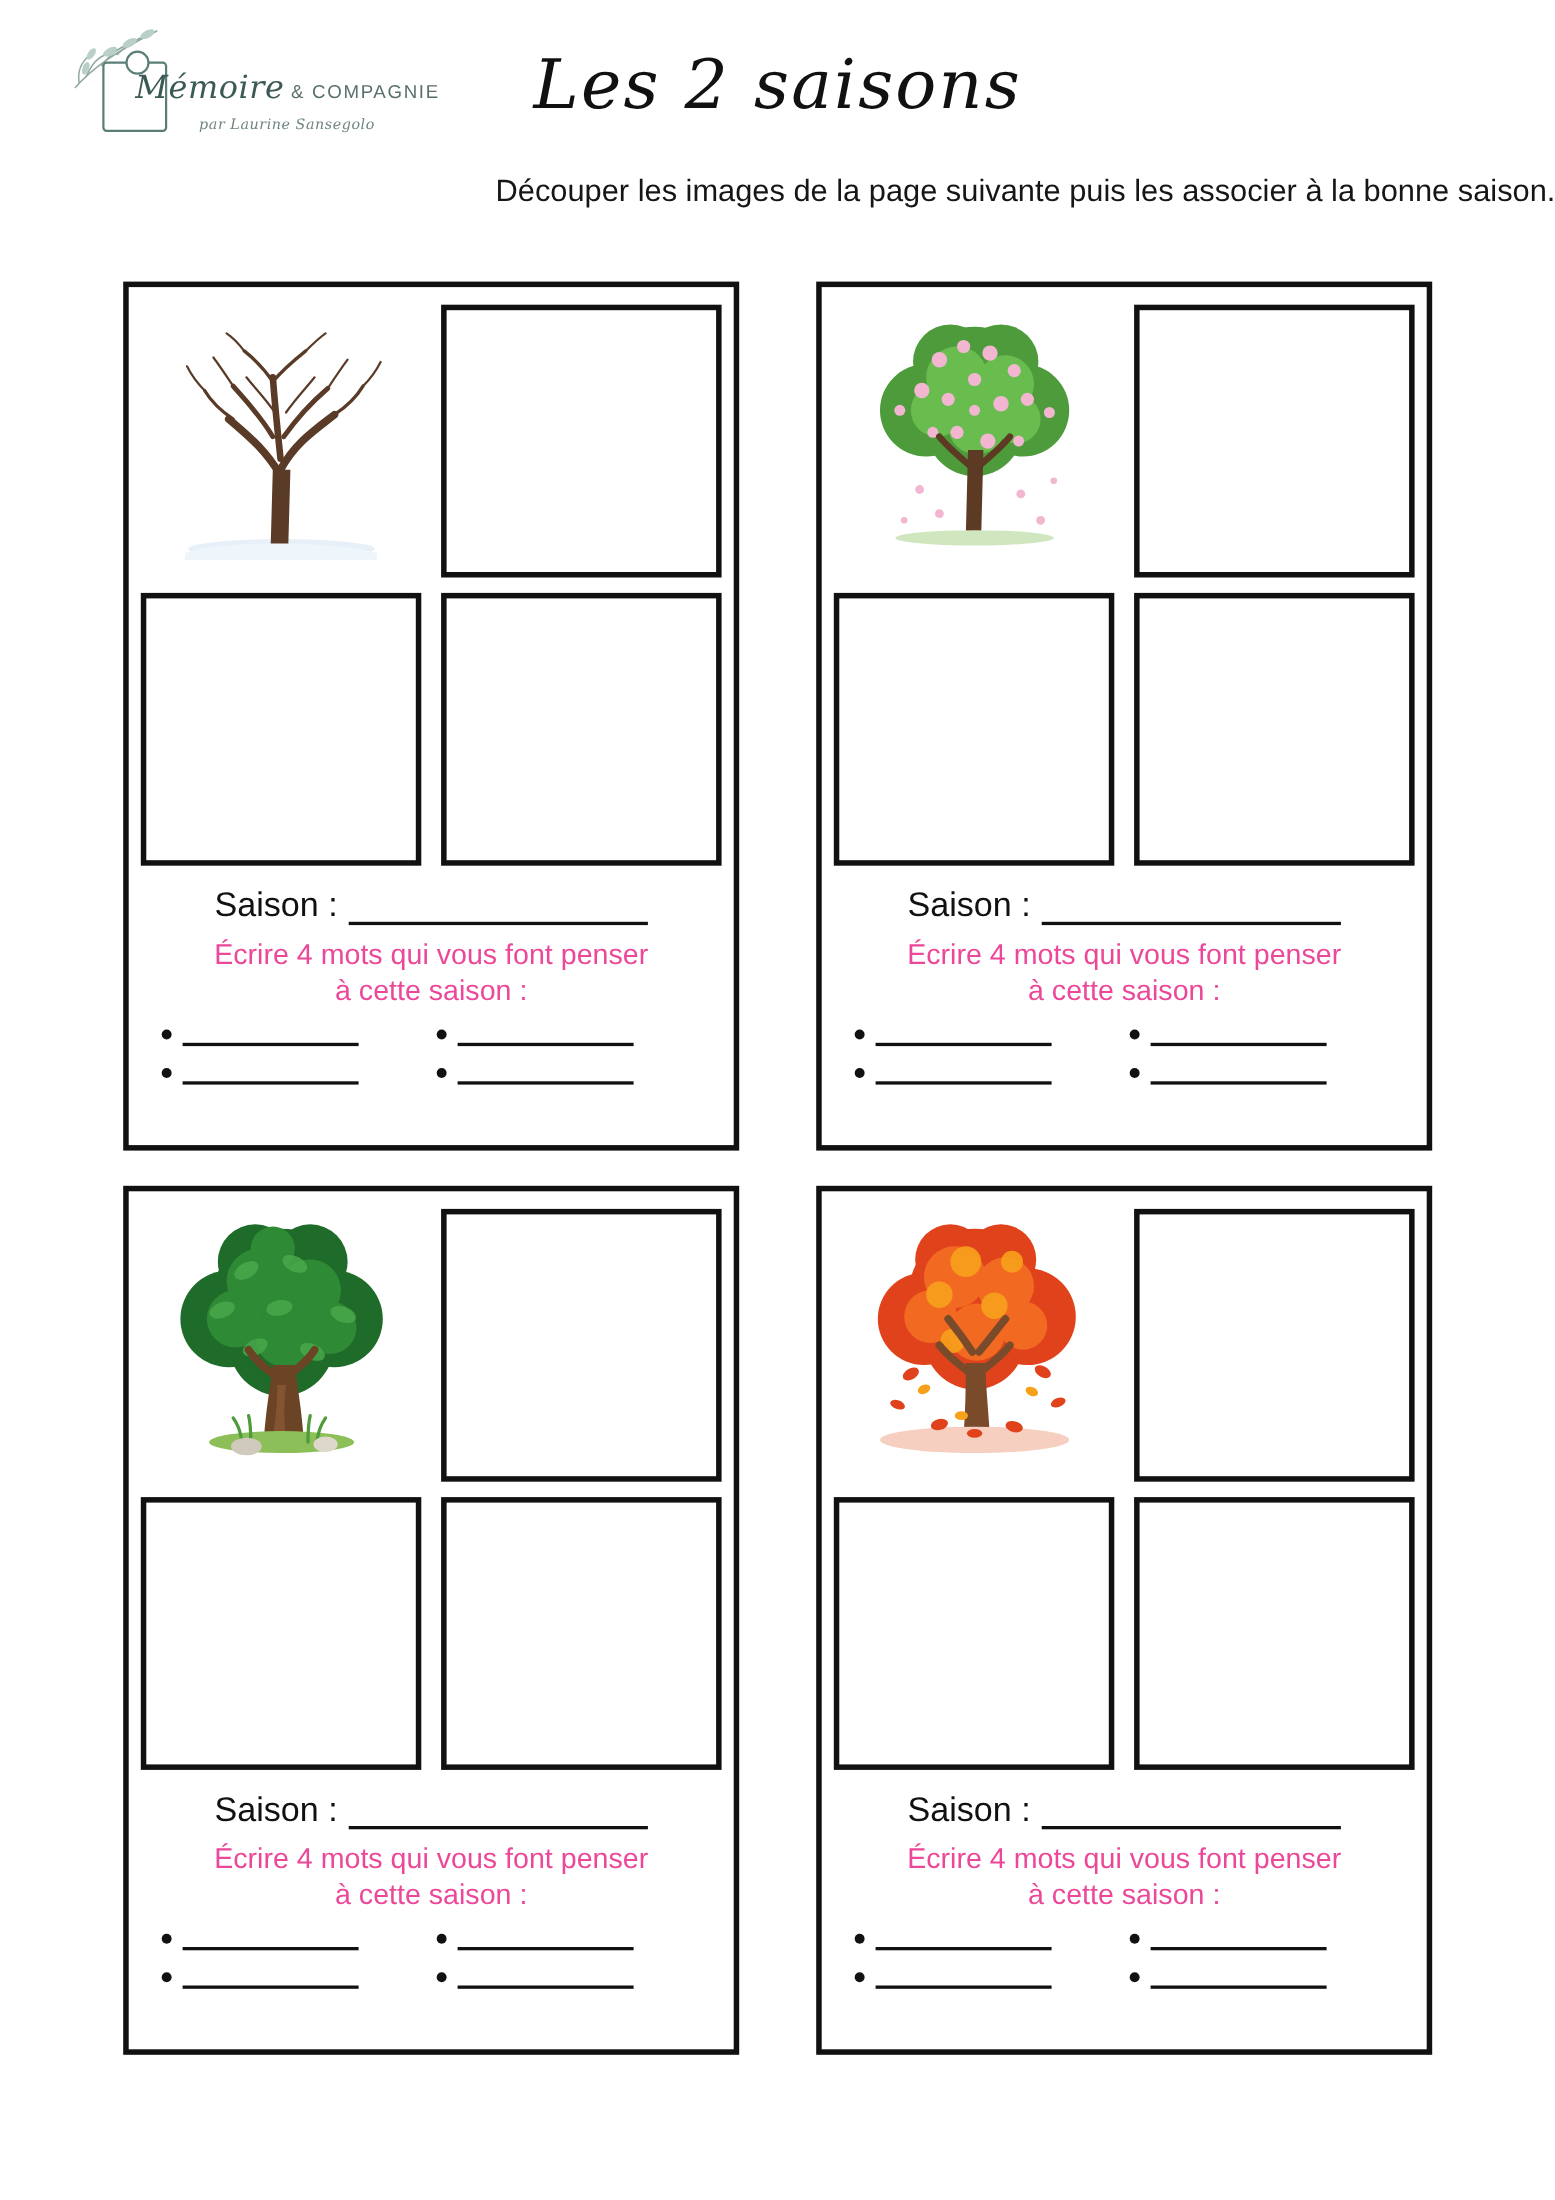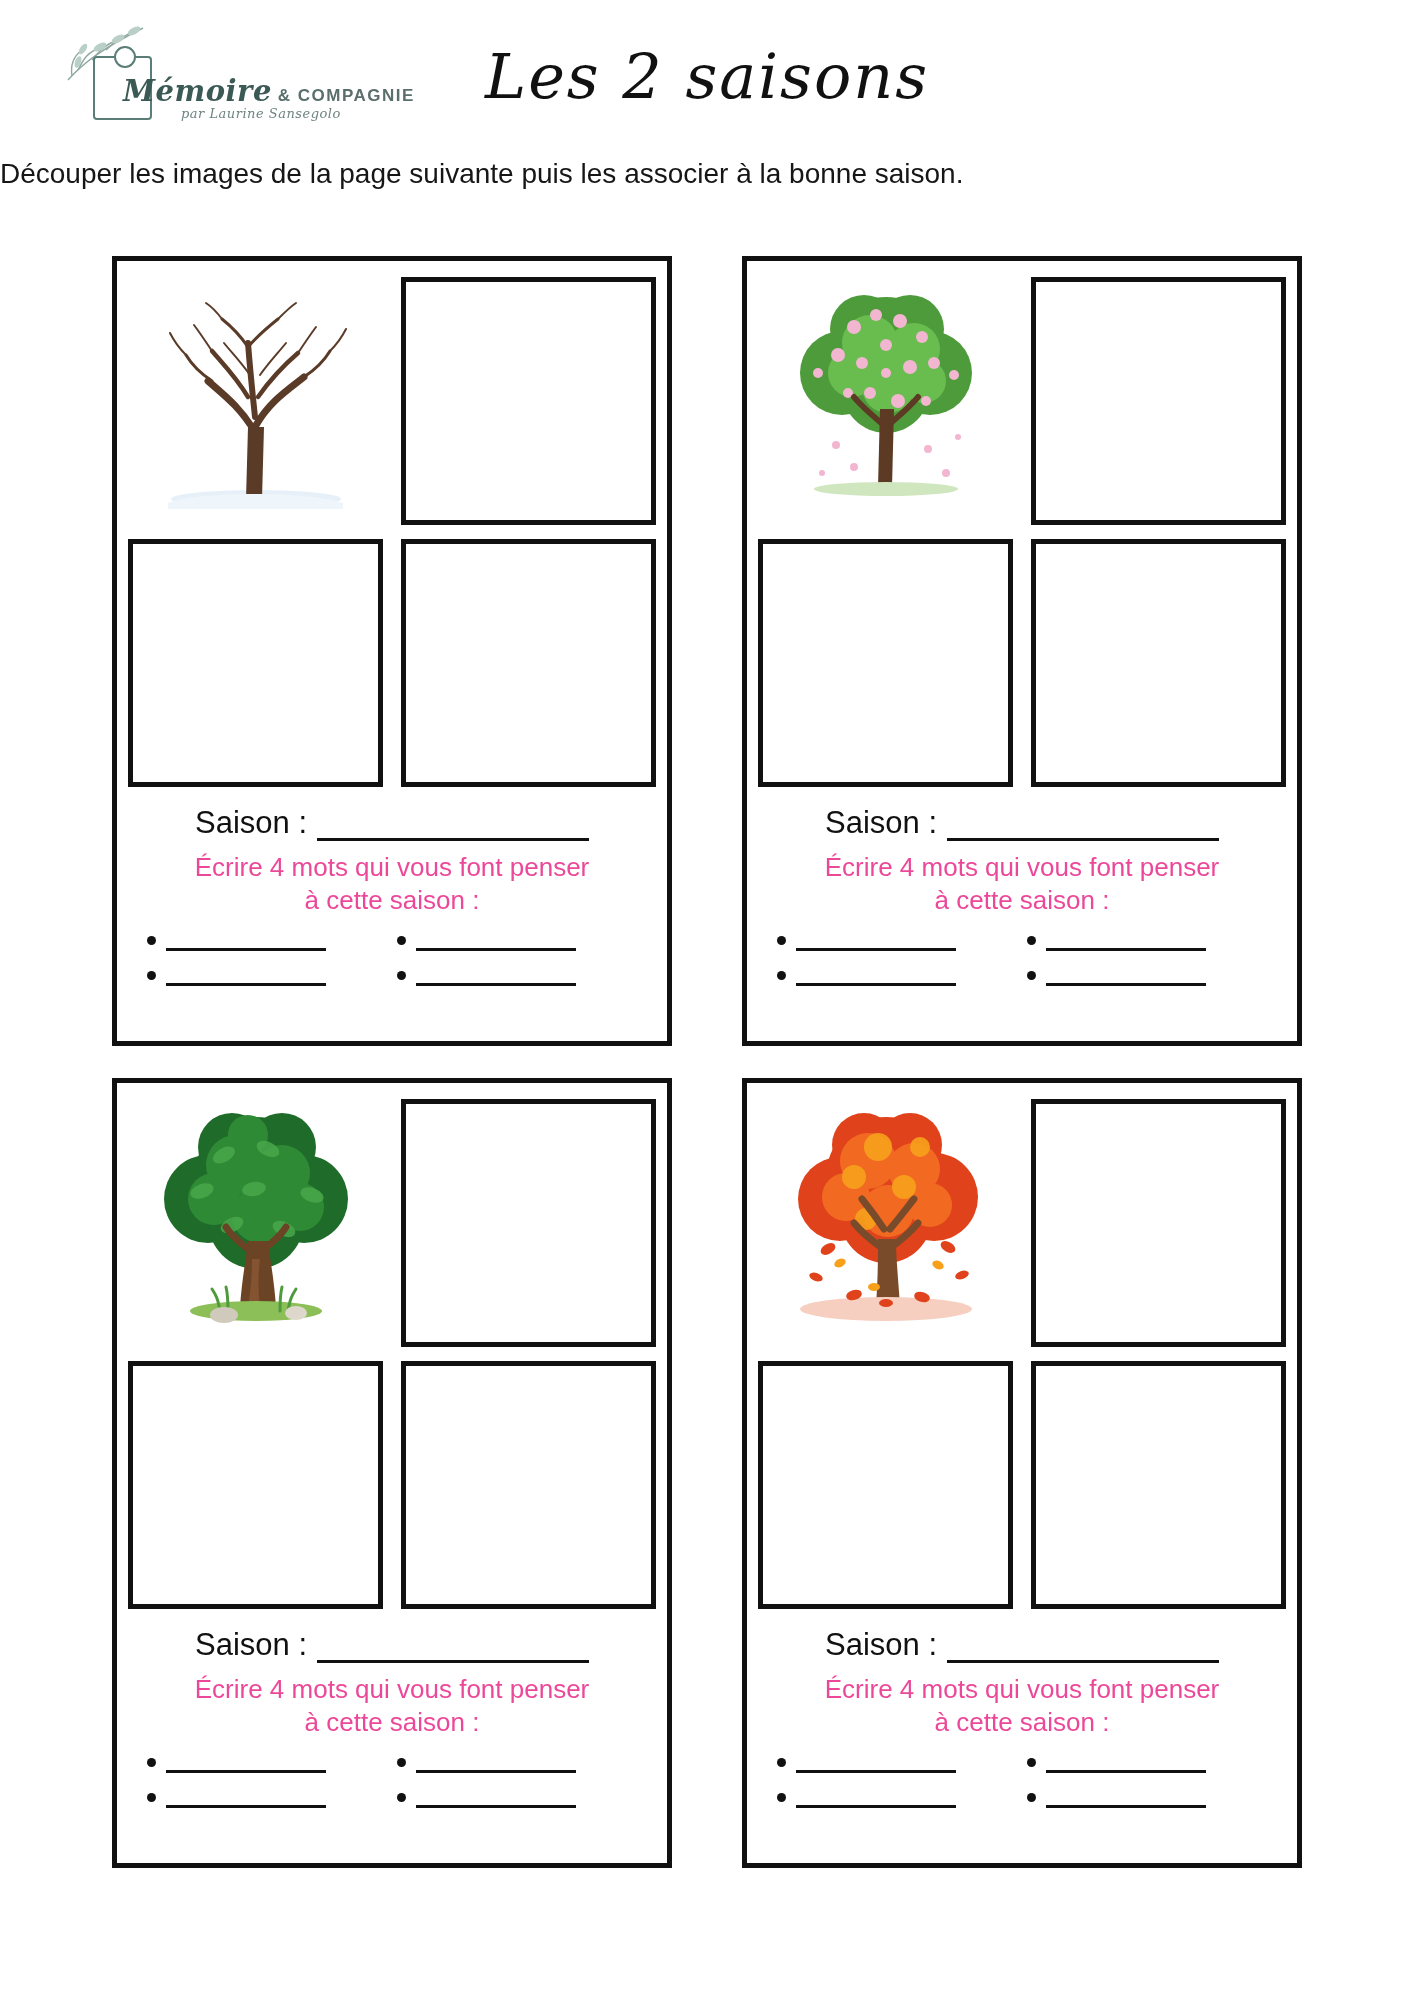--- a/index.html
+++ b/index.html
@@ -53,23 +53,22 @@
     width: 18px;
     height: 18px;
     margin-left: -9px;
     border: 2px solid #5b7d77;
     border-radius: 50%;
     background: #fff;
   }
   .logo-main {
     position: absolute;
     left: 85px;
-    top: 56px;
+    top: 44px;
     white-space: nowrap;
-    font-weight: bold;
   }
   .logo-memoire {
     font-family: "DejaVu Serif", serif;
     font-style: italic;
     font-size: 29px;
     color: #3b5a55;
     letter-spacing: 0.5px;
   }
   .logo-compagnie {
     font-family: "Liberation Sans", sans-serif;
@@ -101,21 +100,21 @@
     font-size: 62px;
     color: #111;
     letter-spacing: 2px;
   }
 
   .instruction {
     position: absolute;
     left: 0;
     right: 0;
     top: 158px;
-    text-align: left;
+    text-align: right;
     font-size: 28px;
     color: #161616;
   }
 
   
   .grid {
     position: absolute;
     left: 112px;
     top: 256px;
     width: 1190px;

